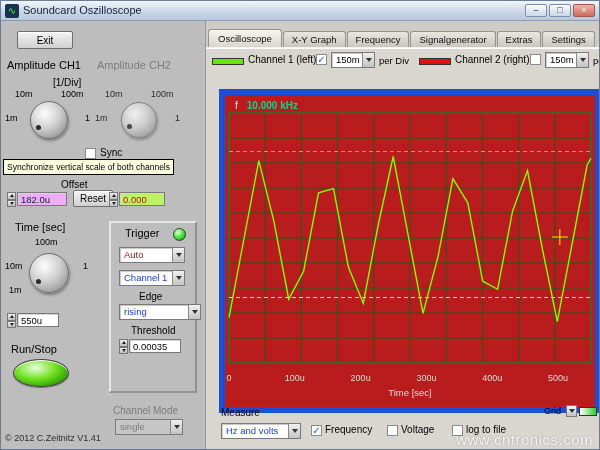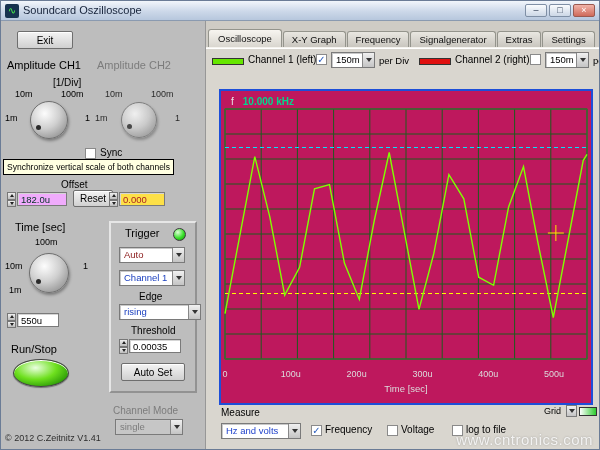--- a/index.html
+++ b/index.html
@@ -68,22 +68,22 @@
   .right-panel{position:absolute;left:205px;top:20px;width:395px;height:430px;background:#cfccc5;}
   .tabs{position:absolute;left:2px;top:6px;height:20px;display:flex;align-items:flex-end;}
   .tab{font-size:9.5px;padding:2px 8px 2px 8px;background:linear-gradient(#e9e7e1,#c9c6bf);
     border:1px solid #94948c;border-bottom:none;border-radius:3px 3px 0 0;margin-right:1px;
     color:#111;white-space:nowrap;}
   .tab.active{background:linear-gradient(#f7f5f0,#d9d6cf);padding:3px 9px;position:relative;z-index:2;}
   .tab-page{position:absolute;left:0;top:26px;right:0;bottom:0;background:#d9d6cf;
     border-top:1px solid #f5f3ee;box-shadow:inset 0 1px 0 #fff;}
   .swatch{position:absolute;height:7px;border:1px solid #333;box-sizing:border-box;}
   
-  .scope{position:absolute;left:13px;top:68px;width:370px;height:312px;background:#be185d;
-    border:2px solid #1d4ed8;box-sizing:content-box;}
+  .scope{position:absolute;left:13px;top:68px;width:370px;height:312px;background:#b91c1c;
+    border:6px solid #1d4ed8;box-sizing:content-box;}
   .scope svg{position:absolute;left:0;top:0;font-family:"Liberation Sans",sans-serif;}
   .freq-readout{position:absolute;left:10px;top:5px;font-size:10px;z-index:3;}
   .freq-readout .fpre{color:#e8e8e8;margin-right:9px;}
   .freq-readout .fval{color:#00d98c;font-weight:bold;}
   .meas-row{position:absolute;left:188px;top:269px;font-size:9px;white-space:nowrap;z-index:3;}
   .meas-row span{margin-right:8px;}
   .mw{color:#e8e8e8;} .mc{color:#00e5ff;} .mg{color:#aaff00;}
   .watermark{position:absolute;right:8px;bottom:3px;font-size:15px;letter-spacing:.5px;
     color:rgba(255,255,255,.82);text-shadow:0 0 2px rgba(120,120,120,.6);z-index:8;}
 </style>
@@ -148,21 +148,21 @@
     <div class="field" style="left:16px;top:171px;width:50px;background:#f0abfc;color:#032;">182.0u</div>
     <div class="btn3d" style="left:72px;top:169px;width:40px;height:17px;">Reset</div>
     <div class="spin" style="left:108px;top:171px;">
       <span>
           <i class="tri-up"></i>
         </span>
       <span>
           <i class="tri-dn"></i>
         </span>
     </div>
-    <div class="field" style="left:118px;top:171px;width:46px;background:#fde047;color:#a22;">0.000</div>
+    <div class="field" style="left:118px;top:171px;width:46px;background:#bef264;color:#a22;">0.000</div>
 
     <span class="lbl b" style="left:14px;top:200px;">Time [sec]</span>
 
     <div class="knob-group" style="left:0;top:214px;width:94px;height:74px;">
       <span class="klabel" style="left:34px;top:2px;">100m</span>
       <span class="klabel" style="left:4px;top:26px;">10m</span>
       <span class="klabel" style="left:82px;top:26px;">1</span>
       <span class="klabel" style="left:8px;top:50px;">1m</span>
       <div class="knob" style="left:28px;top:18px;width:38px;height:38px;">
           <i style="left:6px;top:25px;"></i>
@@ -211,21 +211,20 @@
       <div class="spin" style="left:8px;top:116px;">
         <span>
             <i class="tri-up"></i>
           </span>
         <span>
             <i class="tri-dn"></i>
           </span>
       </div>
       <div class="field" style="left:18px;top:116px;width:52px;">0.00035</div>
 
-      <div class="btn3d" style="left:10px;top:140px;width:64px;height:18px;">Auto Set</div>
     </div>
 
     <span class="lbl b gray" style="left:112px;top:384px;font-size:10px;text-align:right;">Channel Mode</span>
     <div class="combo dis" style="left:114px;top:398px;width:68px;">
       <span class="cval">single</span>
       <span class="cbtn">
           <i class="arrow-dn"></i>
         </span>
     </div>
 

